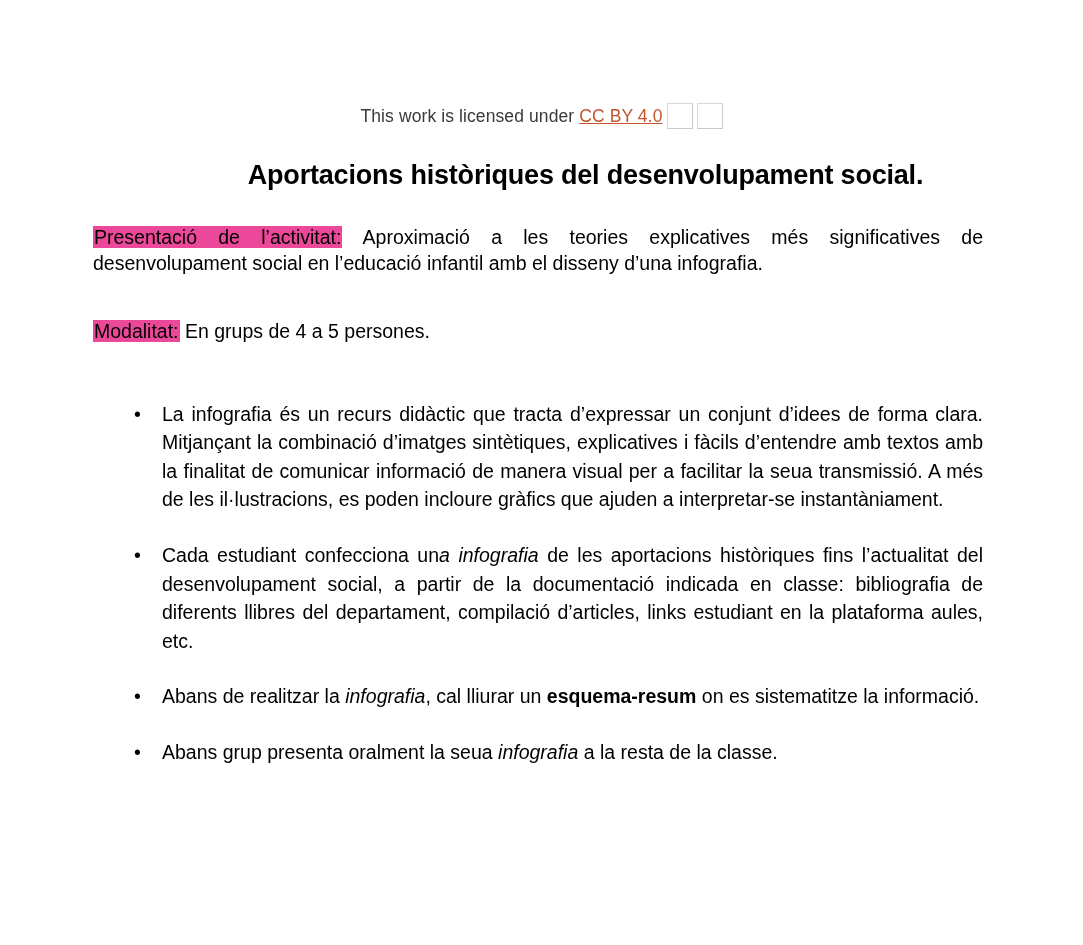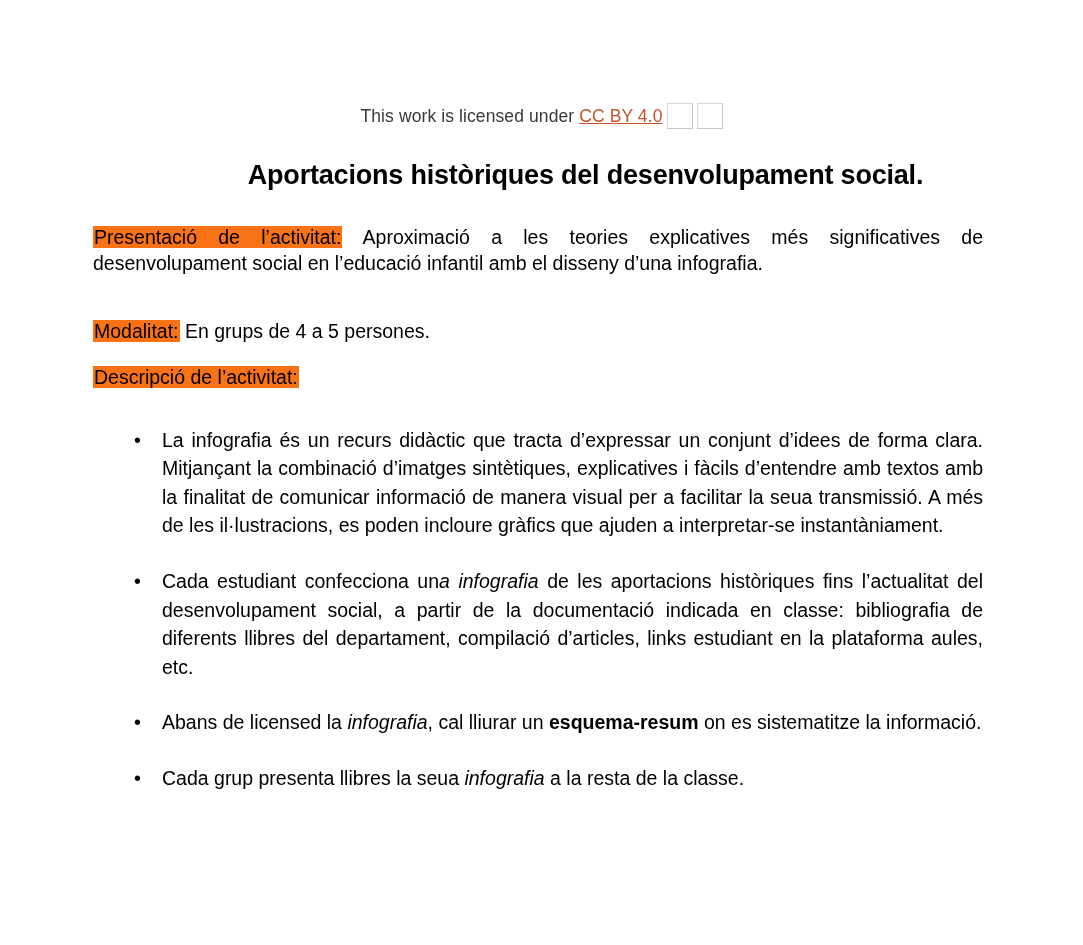--- a/index.html
+++ b/index.html
@@ -83,21 +83,21 @@
 
   p.body-par {
     margin: 0;
     font-size: 19.5px;
     line-height: 1.33;
     text-align: justify;
     color: #000000;
   }
 
   .hl {
-    background: #f97316;
+    background: #ec4899;
     padding: 0 1px;
   }
 
   .gap-modalitat { height: 42px; }
   .gap-descripcio { height: 20px; }
 
   
   .bullets {
     margin: 0;
     padding: 0;
@@ -144,23 +144,22 @@
   <div class="content">
 
     <p class="body-par"><span class="hl">Presentació de l’activitat:</span><span> Aproximació a les teories explicatives més significatives de desenvolupament social en l’educació infantil amb el disseny d’una infografia.</span></p>
 
     <div class="gap-modalitat"></div>
 
     <p class="body-par no-justify"><span class="hl">Modalitat:</span><span> En grups de 4 a 5 persones.</span></p>
 
     <div class="gap-descripcio"></div>
 
-    <p class="body-par no-justify"><span class="hl">Descripció de l’activitat:</span></p>
 
     <ul class="bullets" id="bullet-list">
         <li><span class="bullet-dot">•</span><span>La infografia és un recurs didàctic que tracta d’expressar un conjunt d’idees de forma clara. Mitjançant la combinació d’imatges sintètiques, explicatives i fàcils d’entendre amb textos amb la finalitat de comunicar informació de manera visual per a facilitar la seua transmissió. A més de les il·lustracions, es poden incloure gràfics que ajuden a interpretar-se instantàniament.</span></li>
         <li><span class="bullet-dot">•</span><span>Cada estudiant confecciona un</span><em class="it">a infografia</em><span> de les aportacions històriques fins l’actualitat del desenvolupament social, a partir de la documentació indicada en classe: bibliografia de diferents llibres del departament, compilació d’articles, links estudiant en la plataforma aules, etc.</span></li>
-        <li><span class="bullet-dot">•</span><span>Abans de licensed la </span><em class="it">infografia</em><span>, cal lliurar un </span><strong class="bd">esquema-resum</strong><span> on es sistematitze la informació.</span></li>
-        <li><span class="bullet-dot">•</span><span>Cada grup presenta llibres la seua </span><em class="it">infografia</em><span> a la resta de la classe.</span></li>
+        <li><span class="bullet-dot">•</span><span>Abans de realitzar la </span><em class="it">infografia</em><span>, cal lliurar un </span><strong class="bd">esquema-resum</strong><span> on es sistematitze la informació.</span></li>
+        <li><span class="bullet-dot">•</span><span>Abans grup presenta oralment la seua </span><em class="it">infografia</em><span> a la resta de la classe.</span></li>
       </ul>
 
   </div>
 </div>
 
 </body></html>

